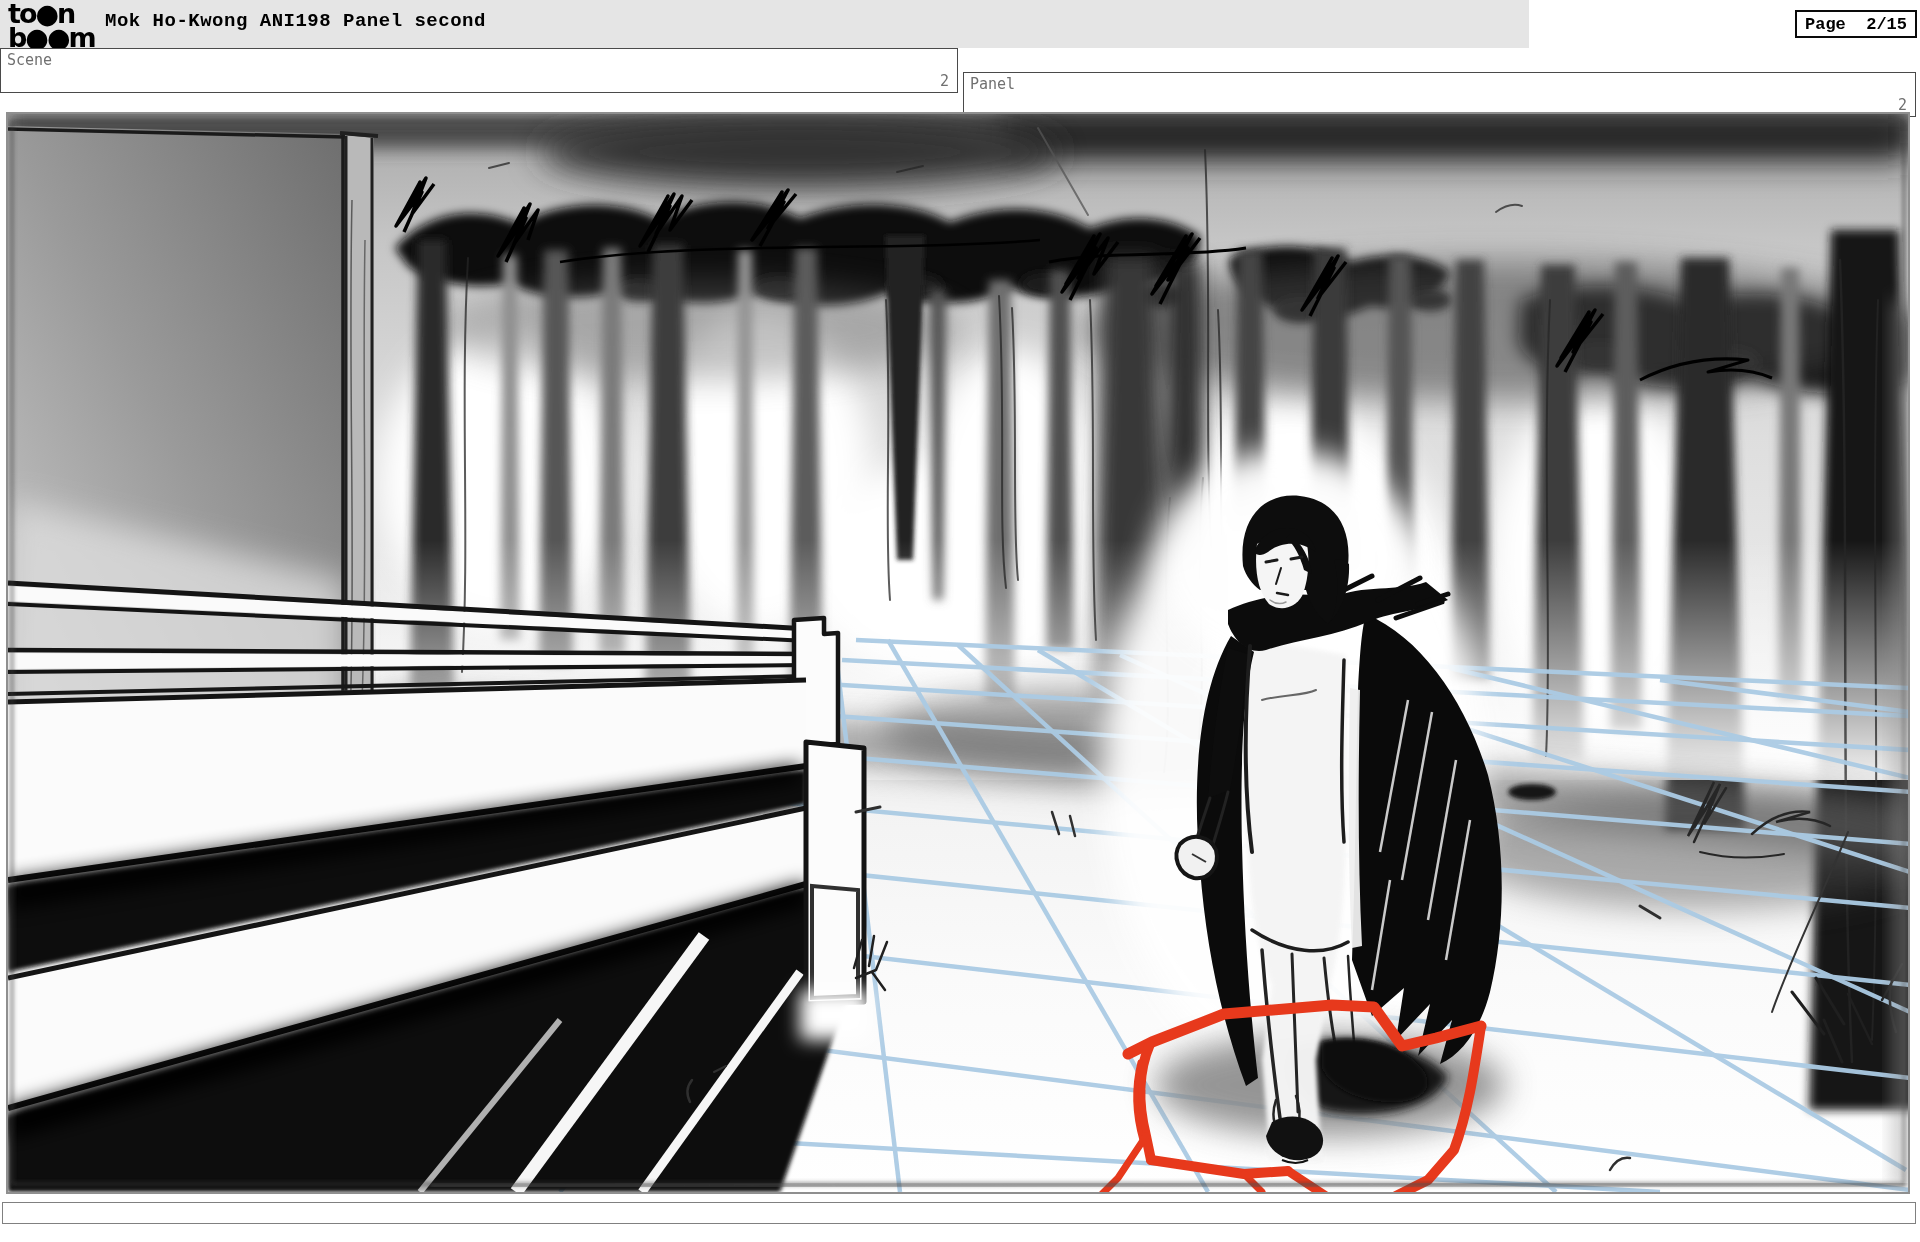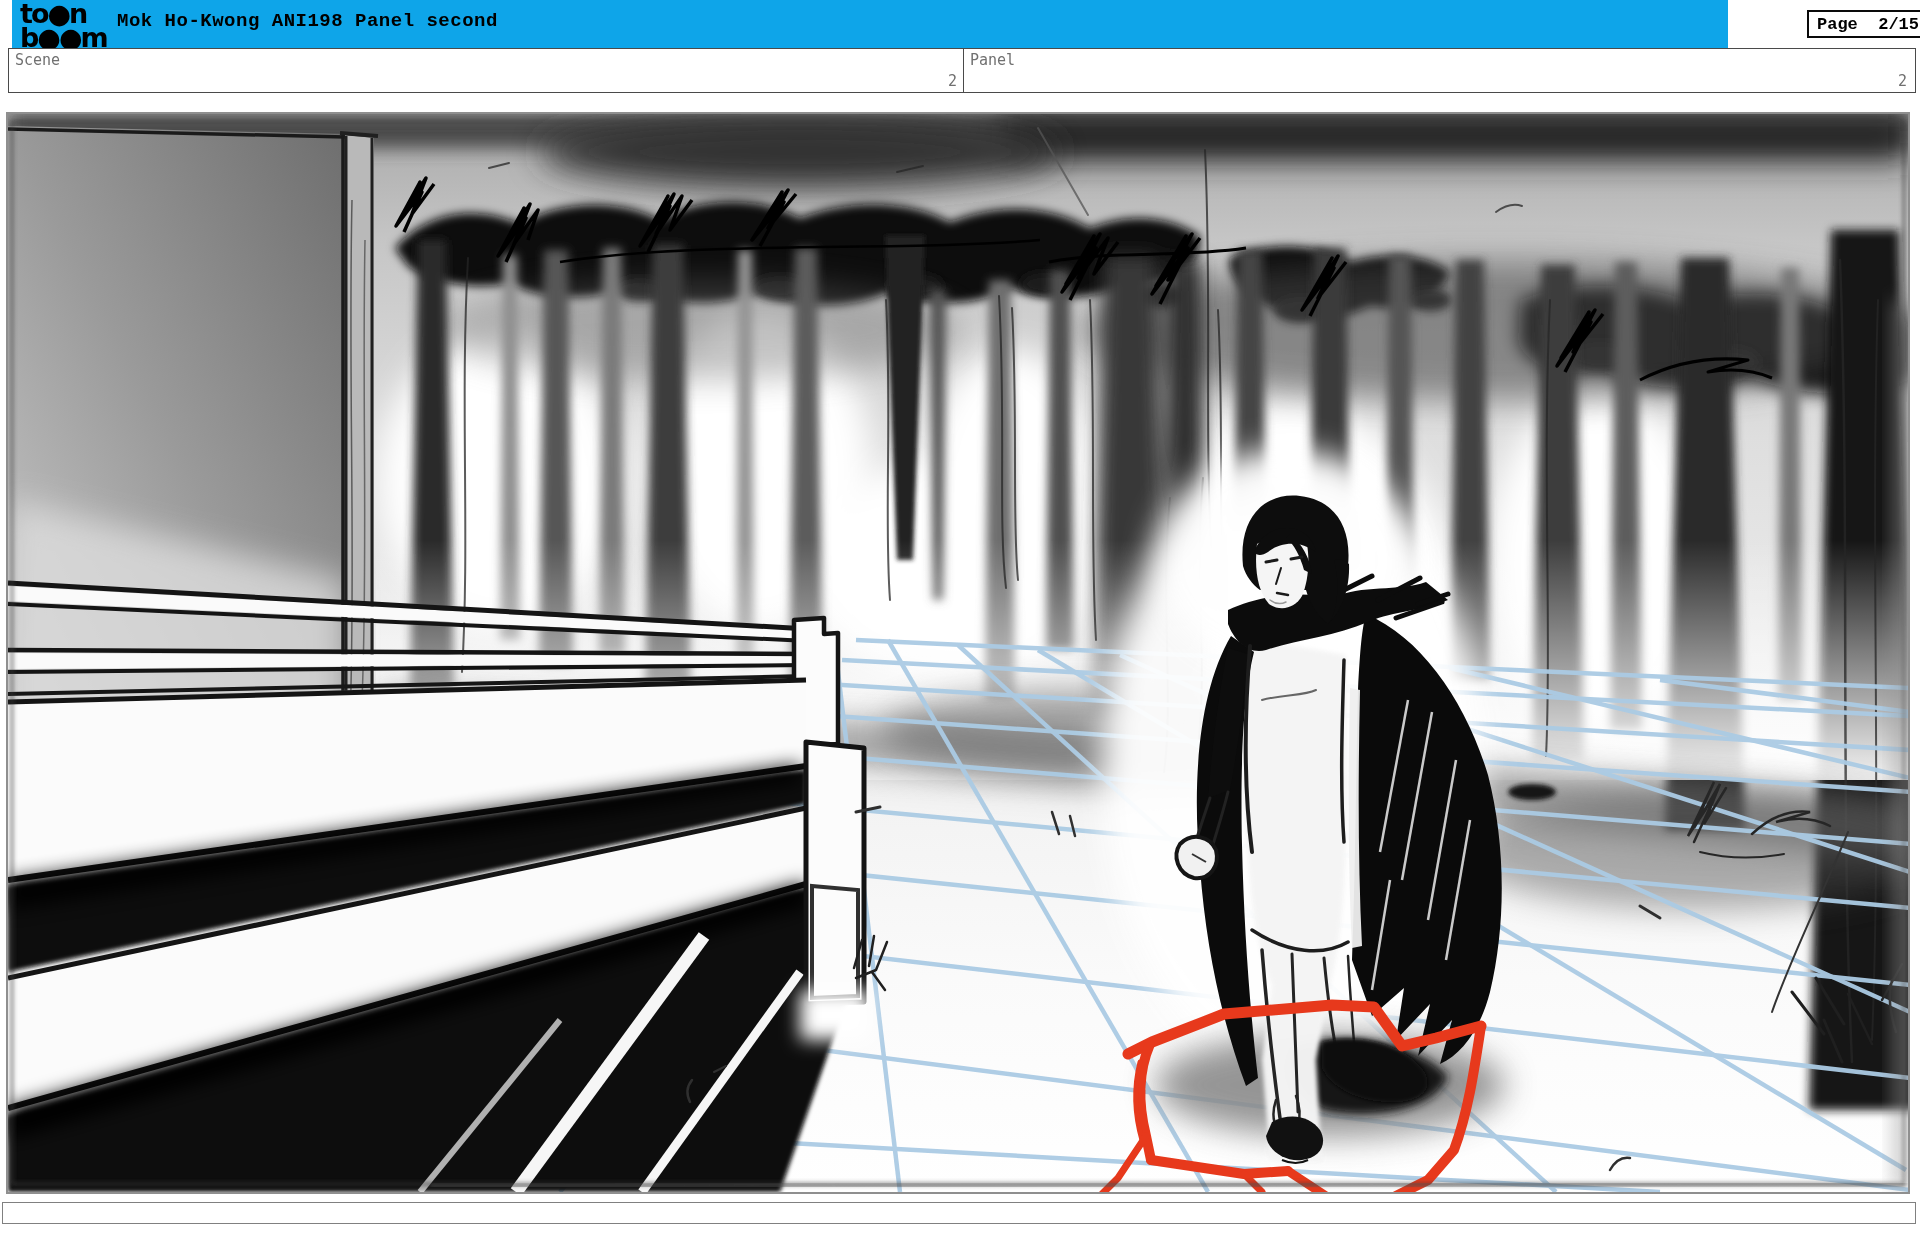--- a/index.html
+++ b/index.html
@@ -1,21 +1,21 @@
 <!DOCTYPE html>
 <html><head>
 <meta charset="utf-8">
 <style>
   html,body{margin:0;padding:0;}
   body{
     width:1920px;height:1242px;position:relative;background:#ffffff;
     font-family:"Liberation Mono","DejaVu Sans Mono",monospace;overflow:hidden;
   }
   
-  .header{position:absolute;left:12px;top:0;width:1716px;height:48px;background:#0ea5e9;}
+  .header{position:absolute;left:0;top:0;width:1529px;height:48px;background:#e5e5e5;}
   .logo{
     position:absolute;left:8px;top:2px;width:96px;
     font-family:"DejaVu Sans","Liberation Sans",sans-serif;
     font-weight:800;font-size:27px;line-height:24px;letter-spacing:-2px;color:#000;
     user-select:none;
   }
   .doc-title{
     position:absolute;left:105px;top:10px;
     font-size:19px;font-weight:bold;color:#000;letter-spacing:.5px;white-space:pre;
   }
@@ -33,22 +33,22 @@
   .cap-box .cap-label{
     position:absolute;left:6px;top:2px;
     font-family:"DejaVu Sans Mono","Liberation Mono",monospace;
     font-size:15px;color:#707070;
   }
   .cap-box .cap-value{
     position:absolute;right:8px;bottom:2px;
     font-family:"DejaVu Sans Mono","Liberation Mono",monospace;
     font-size:15px;color:#707070;
   }
-  .scene-box{left:8px;width:958px;}
-  .panel-box{left:963px;width:953px;}
+  .scene-box{left:0;width:958px;}
+  .panel-box{left:963px;width:953px;margin-top:24px;}
   
   .board{
     position:absolute;left:6px;top:112px;width:1904px;height:1082px;
     box-sizing:border-box;border:2px solid #8f8f8f;background:#fff;overflow:hidden;
   }
   .board svg{display:block;width:100%;height:100%;}
   
   .bottom-strip{
     position:absolute;left:2px;top:1202px;width:1914px;height:22px;
     box-sizing:border-box;border:1px solid #808080;background:#fff;

